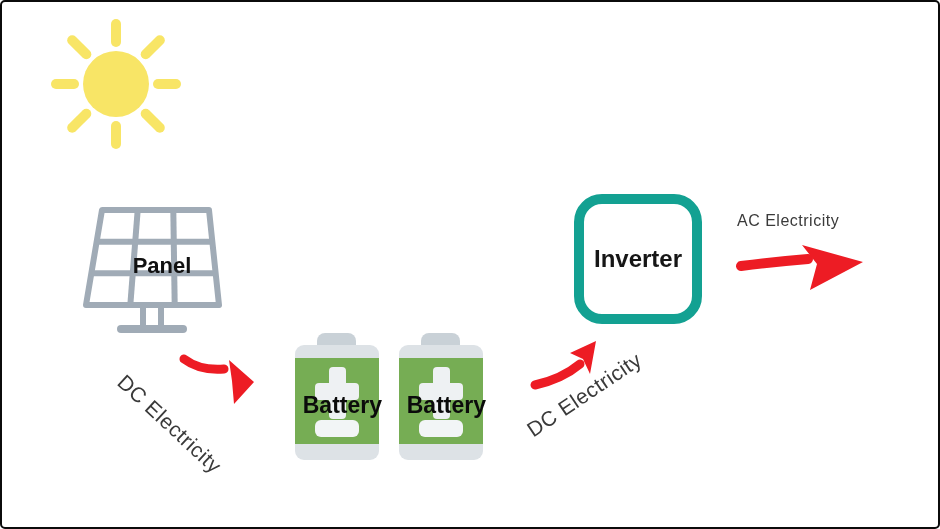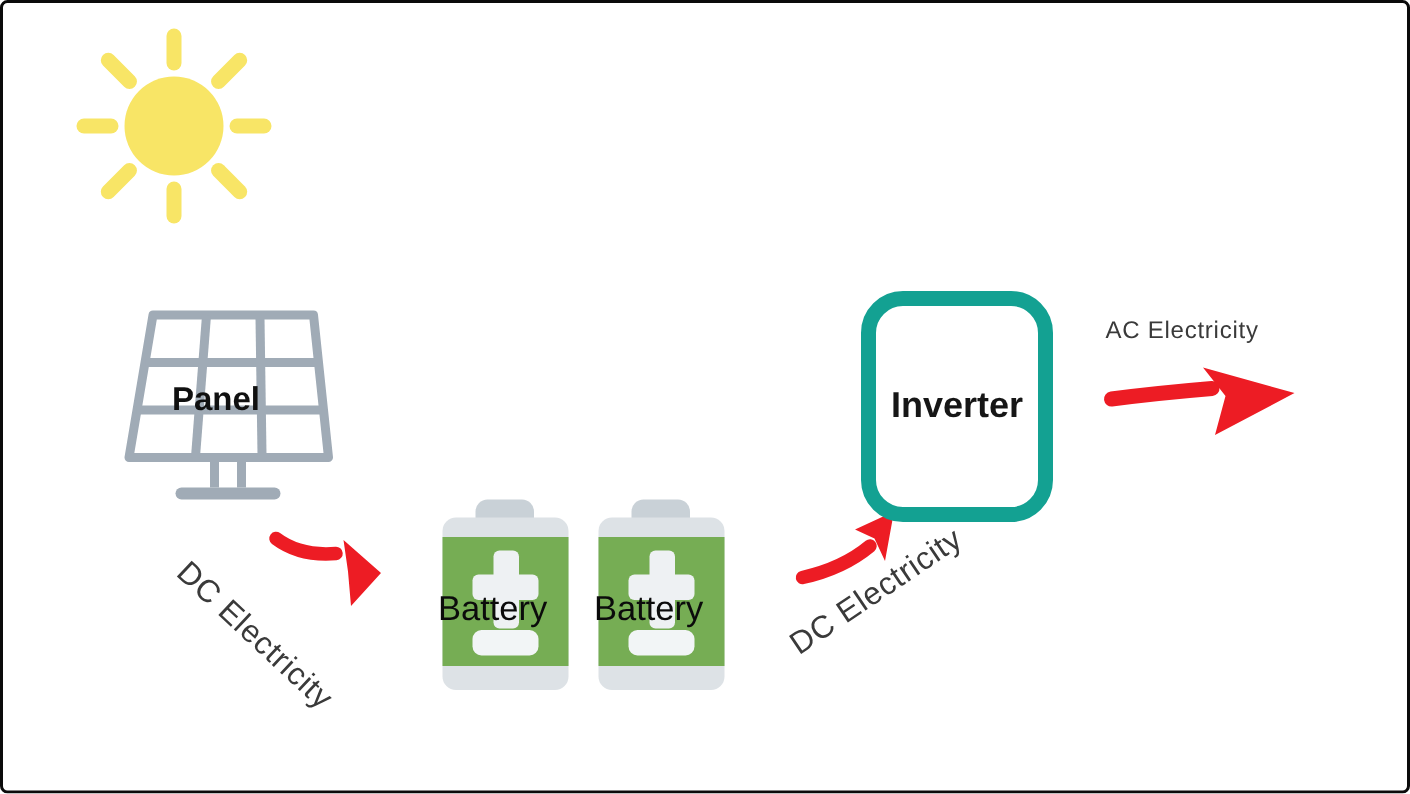--- a/index.html
+++ b/index.html
@@ -23,44 +23,44 @@
     color:#3a3a3a;
     white-space:nowrap;
     letter-spacing:.5px;
   }
   .flow-label-1{left:127px;top:368px;transform:rotate(43deg);transform-origin:left top;}
   .flow-label-2{left:534px;top:416px;transform:rotate(-34deg);transform-origin:left bottom;}
   .flow-label-3{left:735px;top:210px;font-size:16px;transform:none;}
 
   
   .panel-label{
-    position:absolute;left:92px;top:251px;width:100px;
+    position:absolute;left:110px;top:251px;width:100px;
     text-align:center;font-size:22px;font-weight:700;color:#101010;
   }
 
   
   .battery{position:absolute;top:331px;width:84px;height:127px;}
   .battery.b1{left:293px;}
   .battery.b2{left:397px;}
   .bat-cap{position:absolute;left:22px;top:0;width:39px;height:18px;background:#c9d1d7;border-radius:8px 8px 0 0;}
   .bat-body{position:absolute;left:0;top:12px;width:84px;height:115px;background:#dde2e6;border-radius:9px;}
   .bat-green{position:absolute;left:0;top:25px;width:84px;height:86px;background:#76ad54;}
   .bat-plus{position:absolute;left:0;top:0;width:84px;height:127px;}
   .bat-plus .pv{position:absolute;left:34px;top:34px;width:17px;height:52px;background:#eef1f3;border-radius:4px;}
   .bat-plus .ph{position:absolute;left:20px;top:50px;width:44px;height:17px;background:#eef1f3;border-radius:4px;}
   .bat-minus{position:absolute;left:20px;top:87px;width:44px;height:17px;background:#f2f5f6;border-radius:6px;}
   .bat-label{
     position:absolute;left:-3px;top:59px;width:90px;
-    text-align:left;font-size:23px;font-weight:400;color:#0b0b0b;
+    text-align:right;font-size:23px;font-weight:700;color:#0b0b0b;
     white-space:nowrap;z-index:3;
   }
 
   
   .inverter{
-    position:absolute;left:572px;top:192px;width:128px;height:154px;
+    position:absolute;left:572px;top:192px;width:128px;height:130px;
     box-sizing:border-box;border:10px solid #13a192;border-radius:28px;
     background:#ffffff;display:flex;align-items:center;justify-content:center;
   }
   .inverter-label{font-size:24px;font-weight:700;color:#161616;}
 </style>
 </head>
 <body>
 
 <div class="canvas">
 

